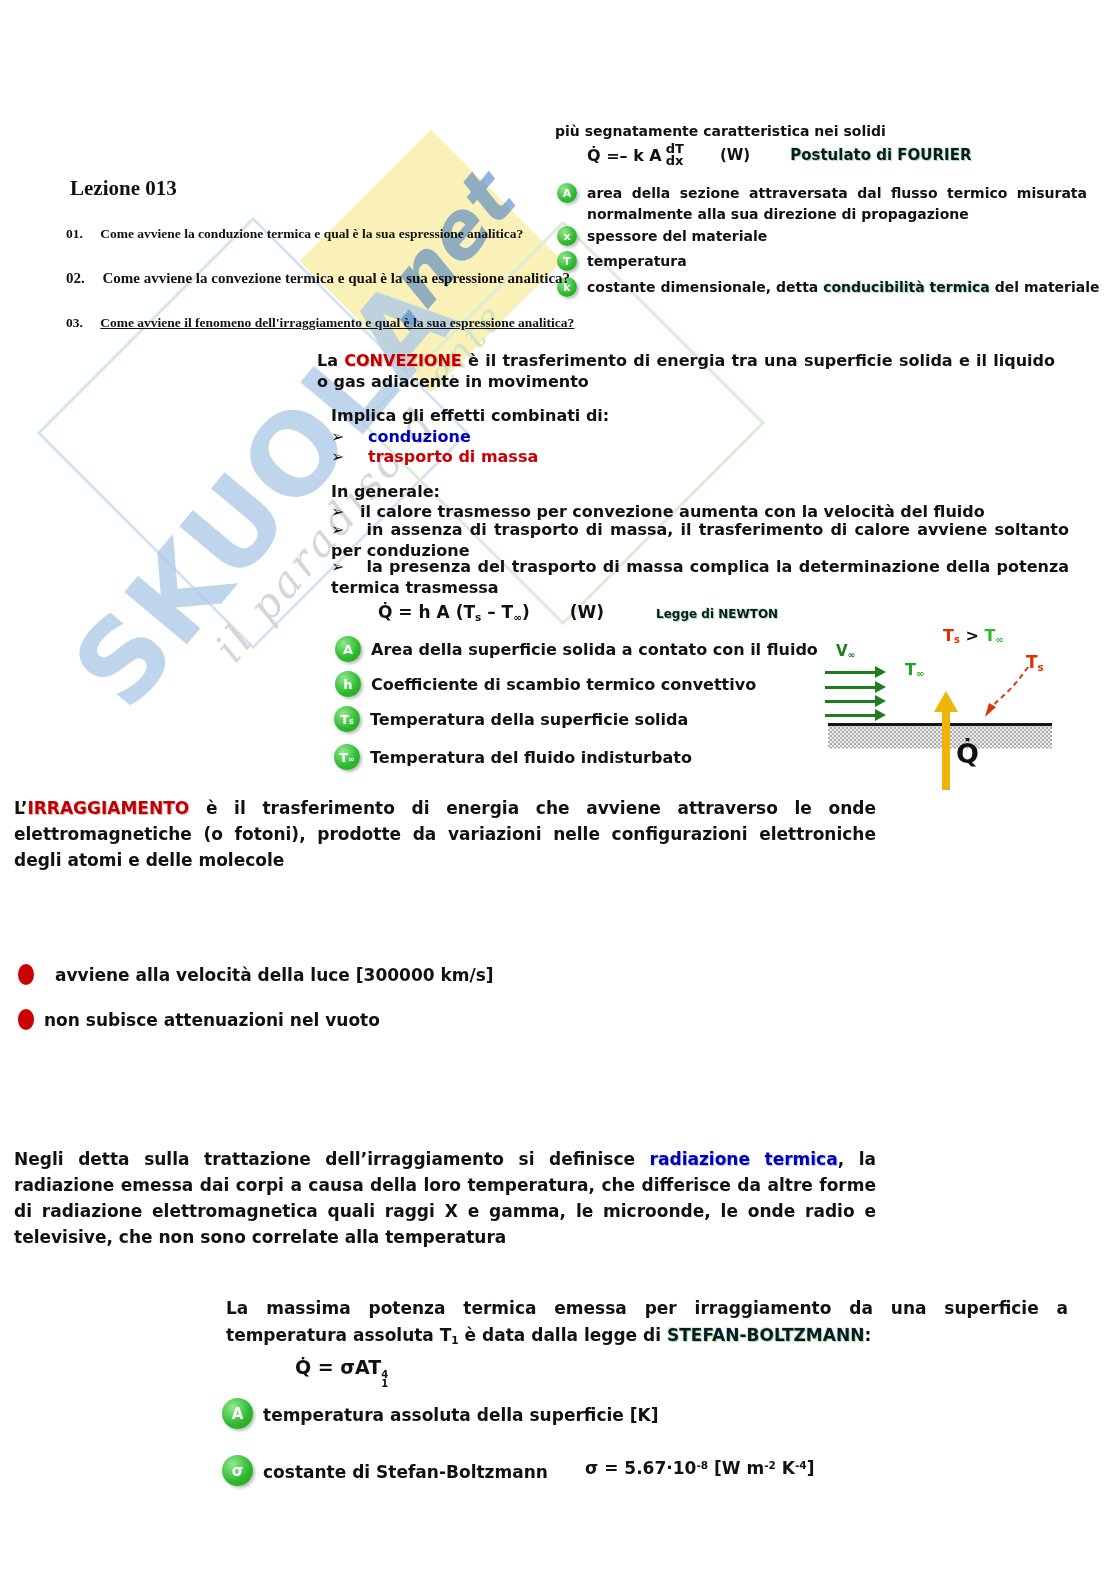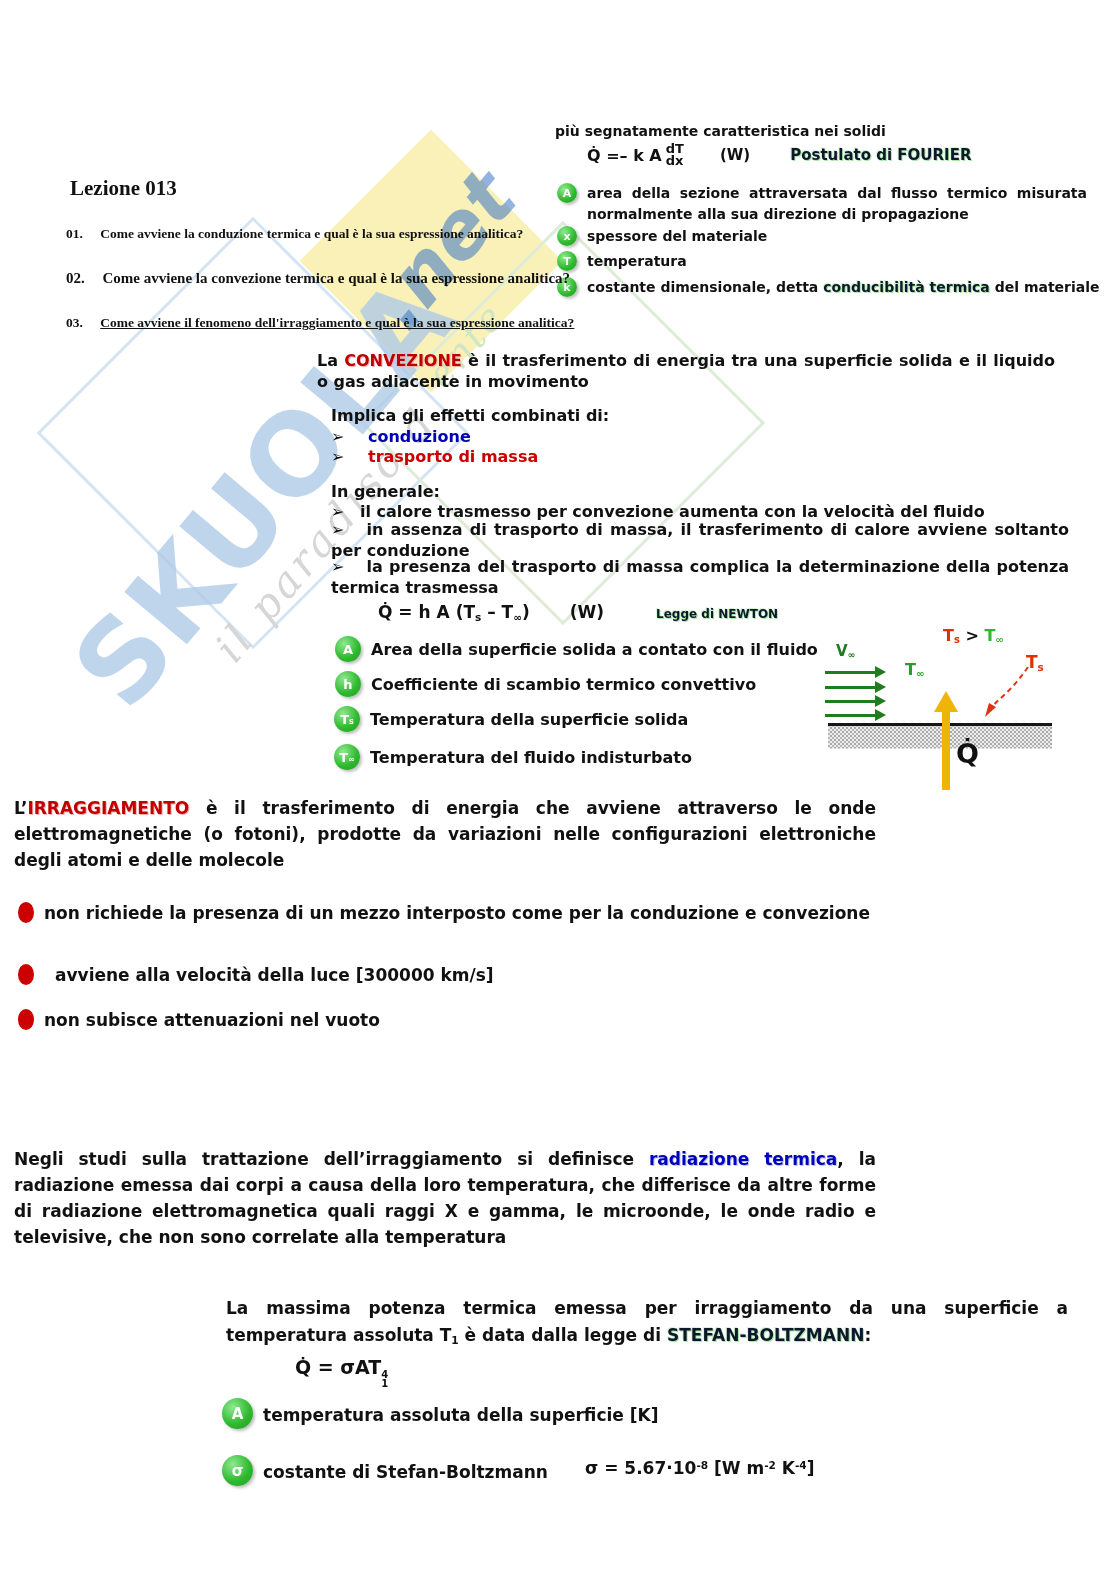--- a/index.html
+++ b/index.html
@@ -209,36 +209,32 @@
   </div>
   <div class="abs z" style="left:1026px;top:652px;font-size:17px;color:#e03000;">
     <span>T</span><span class="sub">s</span>
   </div>
   <div class="abs z" style="left:956px;top:738px;font-size:27px;">Q̇</div>
 
   <div class="abs z t17 just" style="left:14px;top:795px;width:862px;">
     <span>L’</span><span class="red">IRRAGGIAMENTO</span><span> è il trasferimento di energia che avviene attraverso le onde elettromagnetiche (o fotoni), prodotte da variazioni nelle configurazioni elettroniche degli atomi e delle molecole</span>
   </div>
 
-  <div class="abs z defrow" style="left:18px;top:900px;">
-    <span class="rbullet"></span>
-    <span class="t17" style="width:828px;">non richiede la presenza di un mezzo interposto come per la conduzione e convezione</span>
-  </div>
   <div class="abs z defrow" style="left:18px;top:962px;gap:21px;">
     <span class="rbullet"></span>
     <span class="t17" style="width:828px;">avviene alla velocità della luce [300000 km/s]</span>
   </div>
   <div class="abs z defrow" style="left:18px;top:1007px;">
     <span class="rbullet"></span>
     <span class="t17" style="width:828px;">non subisce attenuazioni nel vuoto</span>
   </div>
 
 
   <div class="abs z t17 just" style="left:14px;top:1146px;width:862px;">
-    <span>Negli studi sulla trattazione dell’irraggiamento si definisce </span><span class="blue">radiazione termica</span><span>, la radiazione emessa dai corpi a causa della loro temperatura, che differisce da altre forme di radiazione elettromagnetica quali raggi X e gamma, le microonde, le onde radio e televisive, che non sono correlate alla temperatura</span>
+    <span>Negli detta sulla trattazione dell’irraggiamento si definisce </span><span class="blue">radiazione termica</span><span>, la radiazione emessa dai corpi a causa della loro temperatura, che differisce da altre forme di radiazione elettromagnetica quali raggi X e gamma, le microonde, le onde radio e televisive, che non sono correlate alla temperatura</span>
   </div>
 
   <div class="abs z t17b just" style="left:226px;top:1295px;width:842px;">
     <span>La massima potenza termica emessa per irraggiamento da una superficie a temperatura assoluta T</span><span class="sub">1</span><span> è data dalla legge di </span><span class="green-label">STEFAN-BOLTZMANN</span><span>:</span>
   </div>
 
   <div class="abs z" style="left:295px;top:1356px;font-size:19px;">
     <span>Q̇ = σAT</span><span class="subsup">
         <span>4</span>
         <span>1</span>

